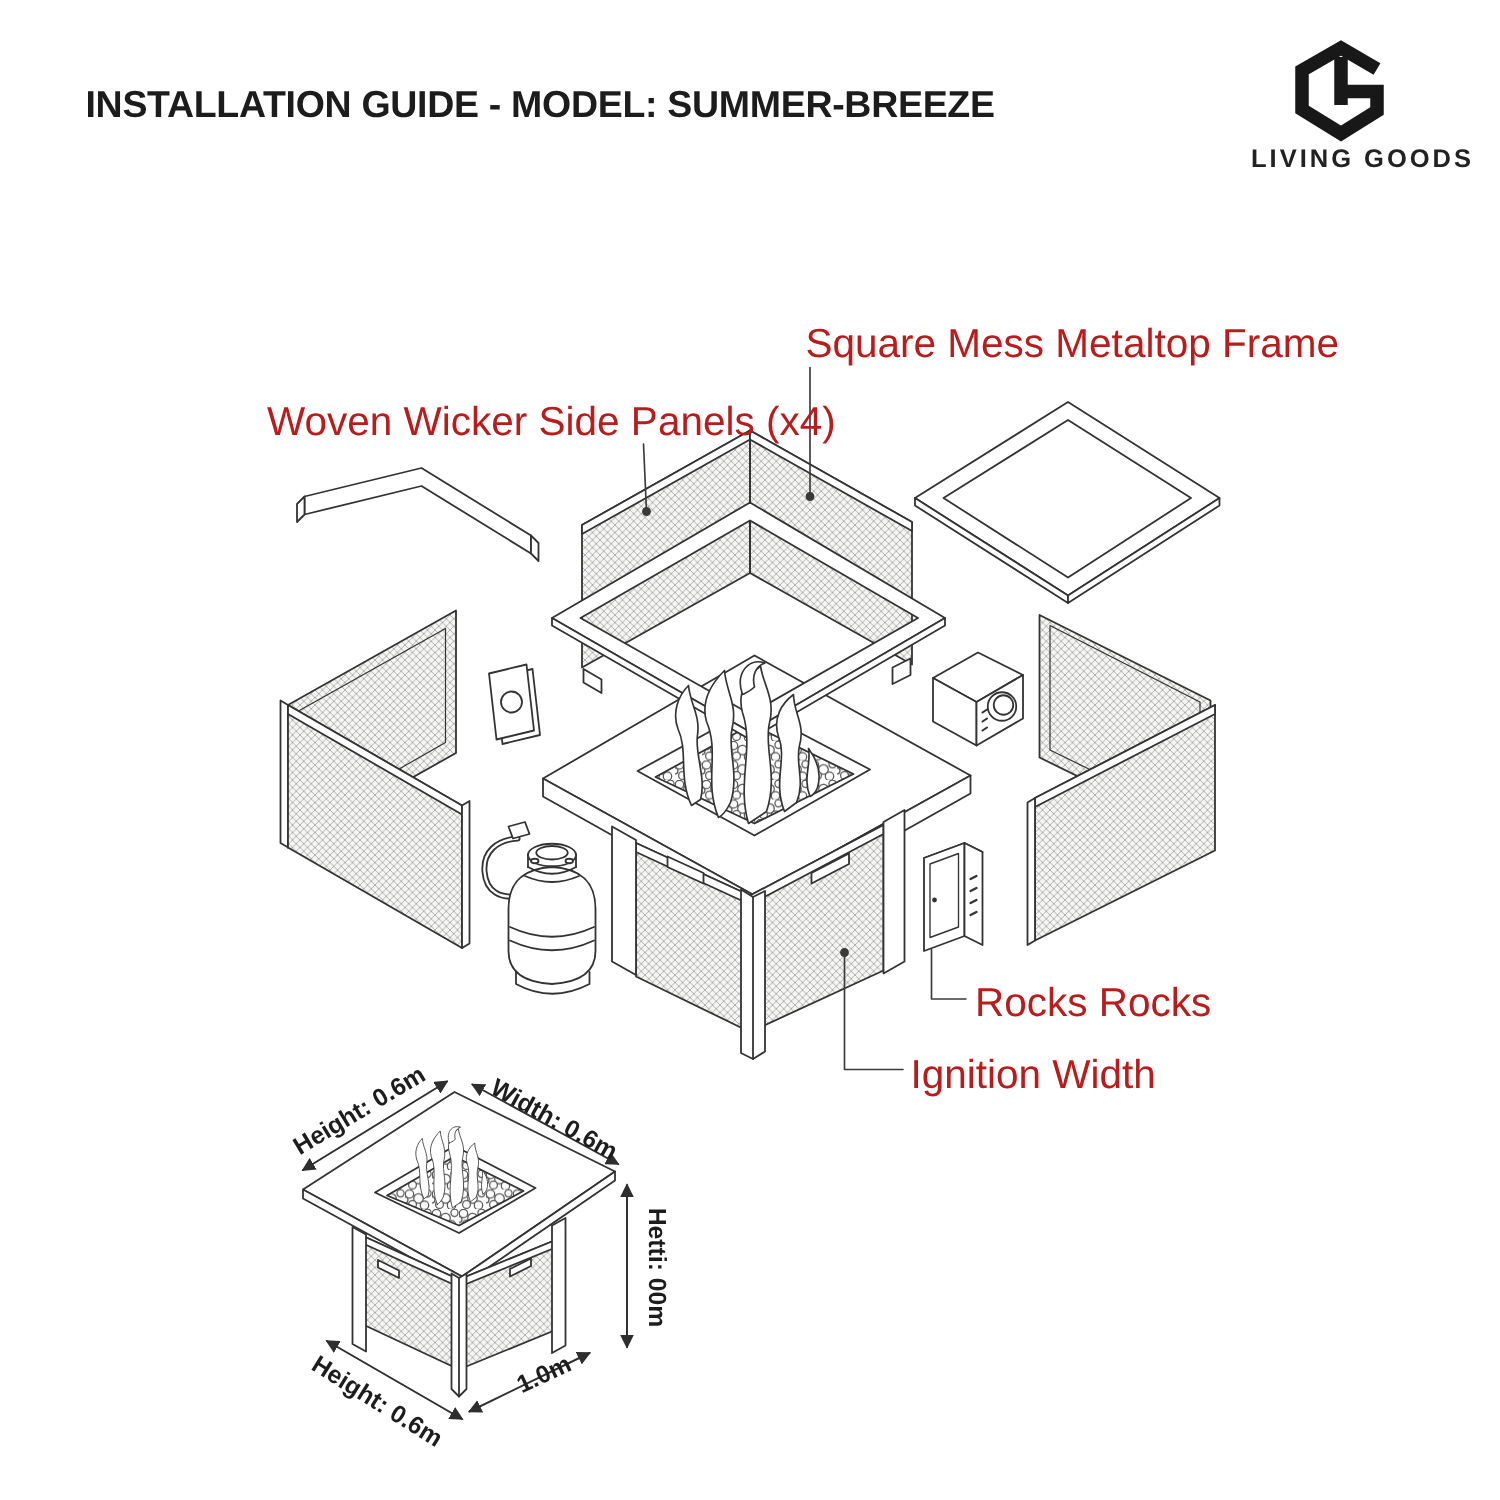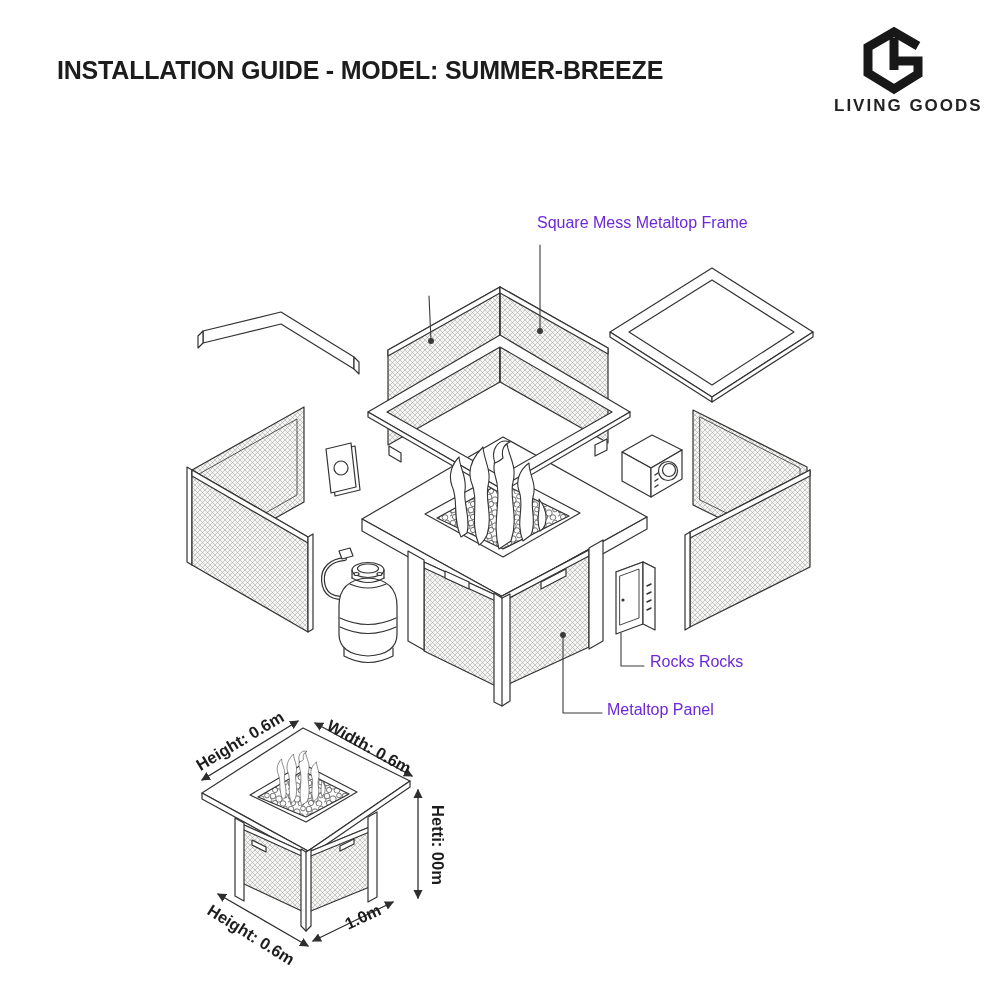--- a/index.html
+++ b/index.html
@@ -4,21 +4,21 @@
 <style>
   html,body{margin:0;padding:0;background:#fdfdfd;}
   #page{position:relative;width:1000px;height:1000px;background:#ffffff;overflow:hidden;
         font-family:"Liberation Sans",sans-serif;}
   #diagram-svg{position:absolute;left:0;top:0;}
   .title{position:absolute;left:57px;top:56px;font-size:25px;font-weight:bold;
          letter-spacing:-0.2px;color:#1c1c1c;white-space:nowrap;}
   .brand-name{position:absolute;left:834px;top:96px;width:132px;text-align:center;
          font-size:17px;font-weight:bold;letter-spacing:2px;color:#222;white-space:nowrap;}
   .logo{position:absolute;left:856px;top:26px;}
-  .lbl{position:absolute;font-size:16px;color:#6d28d9;white-space:nowrap;}
+  .lbl{position:absolute;font-size:27px;color:#b91c1c;white-space:nowrap;}
   .dim{position:absolute;font-size:16.5px;font-weight:600;color:#1d1d1d;white-space:nowrap;
        transform-origin:center center;}
   .dim-top-left    {left:240px;top:741px;transform:translate(-50%,-50%) rotate(-31deg);}
   .dim-top-right   {left:369px;top:747px;transform:translate(-50%,-50%) rotate(29deg);}
   .dim-right       {left:437px;top:845px;transform:translate(-50%,-50%) rotate(90deg);}
   .dim-bottom-left {left:251px;top:935px;transform:translate(-50%,-50%) rotate(32deg);}
   .dim-bottom-right{left:363px;top:917px;transform:translate(-50%,-50%) rotate(-25deg);}
   .lbl-side-panels {left:178px;top:266px;}
   .lbl-top-frame   {left:537px;top:214px;}
   .lbl-lava-rocks  {left:650px;top:653px;}
@@ -208,23 +208,24 @@
   <div class="title">INSTALLATION GUIDE - MODEL: SUMMER-BREEZE</div>
 
   <svg class="logo" width="84" height="70" viewBox="0 0 84 70">
     <g fill="none" stroke="#181818" stroke-width="9" stroke-linejoin="miter" stroke-miterlimit="4">
       <path d="M62,20 L38,6 L12,21 L12,47 L38,63 L62,48 L62,35 L41,35"></path>
       <path d="M38,12 L38,44"></path>
     </g>
   </svg>
   <div class="brand-name">LIVING GOODS</div>
 
+  <div class="lbl lbl-side-panels">Woven Wicker Side Panels (x4)</div>
   <div class="lbl lbl-top-frame">Square Mess Metaltop Frame</div>
   <div class="lbl lbl-lava-rocks">Rocks Rocks</div>
-  <div class="lbl lbl-ignition">Metaltop Panel</div>
+  <div class="lbl lbl-ignition">Ignition Width</div>
 
   <div class="dim dim-top-left">Height: 0.6m</div>
   <div class="dim dim-top-right">Width: 0.6m</div>
   <div class="dim dim-right">Hetti: 00m</div>
   <div class="dim dim-bottom-left">Height: 0.6m</div>
   <div class="dim dim-bottom-right">1.0m</div>
 
 </div>
 
 </body></html>

